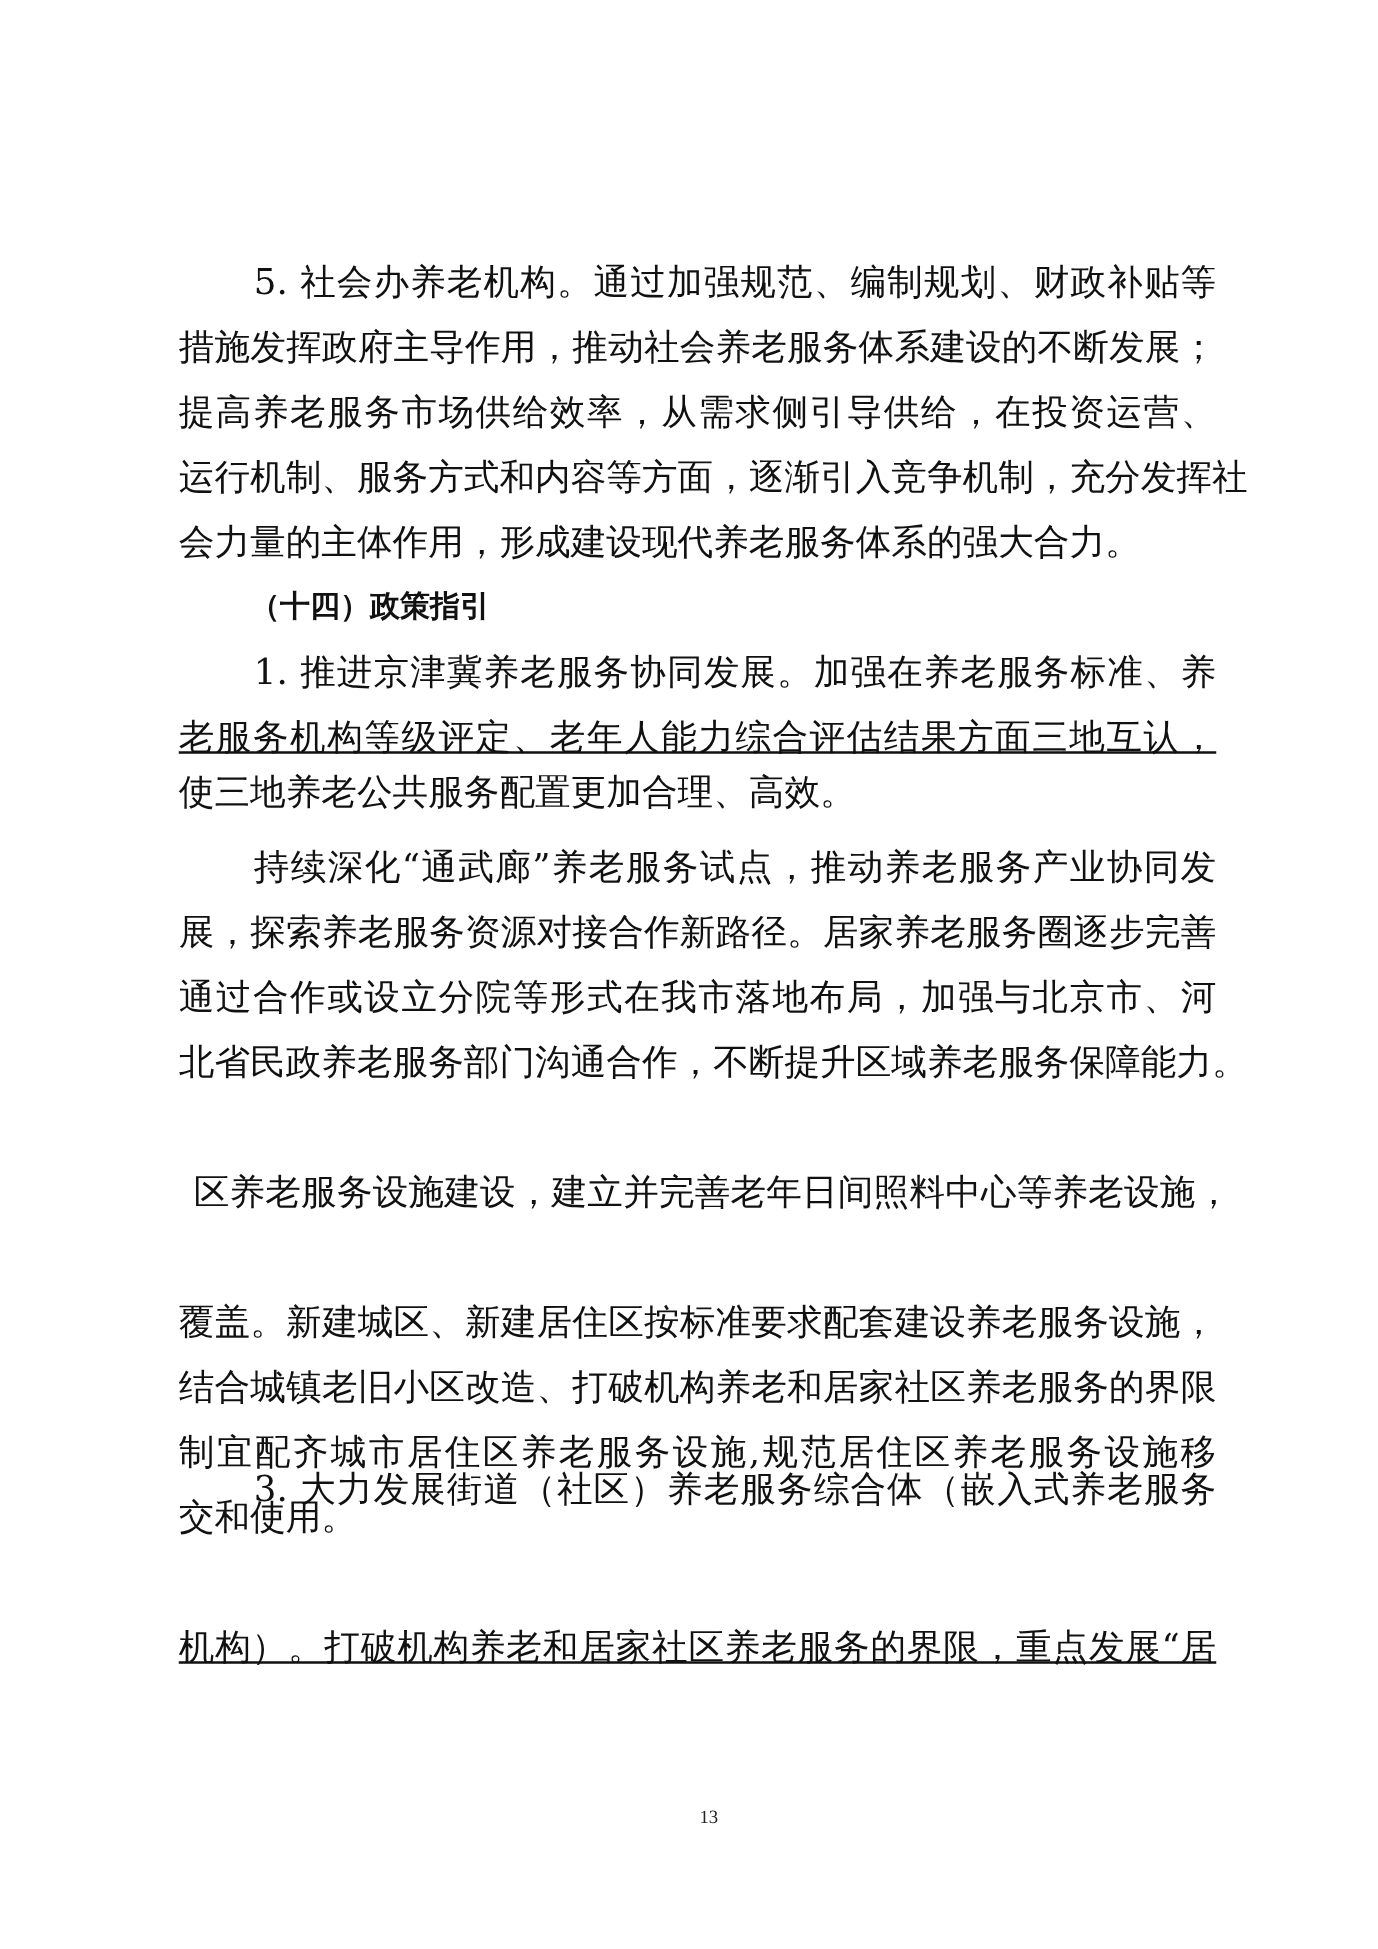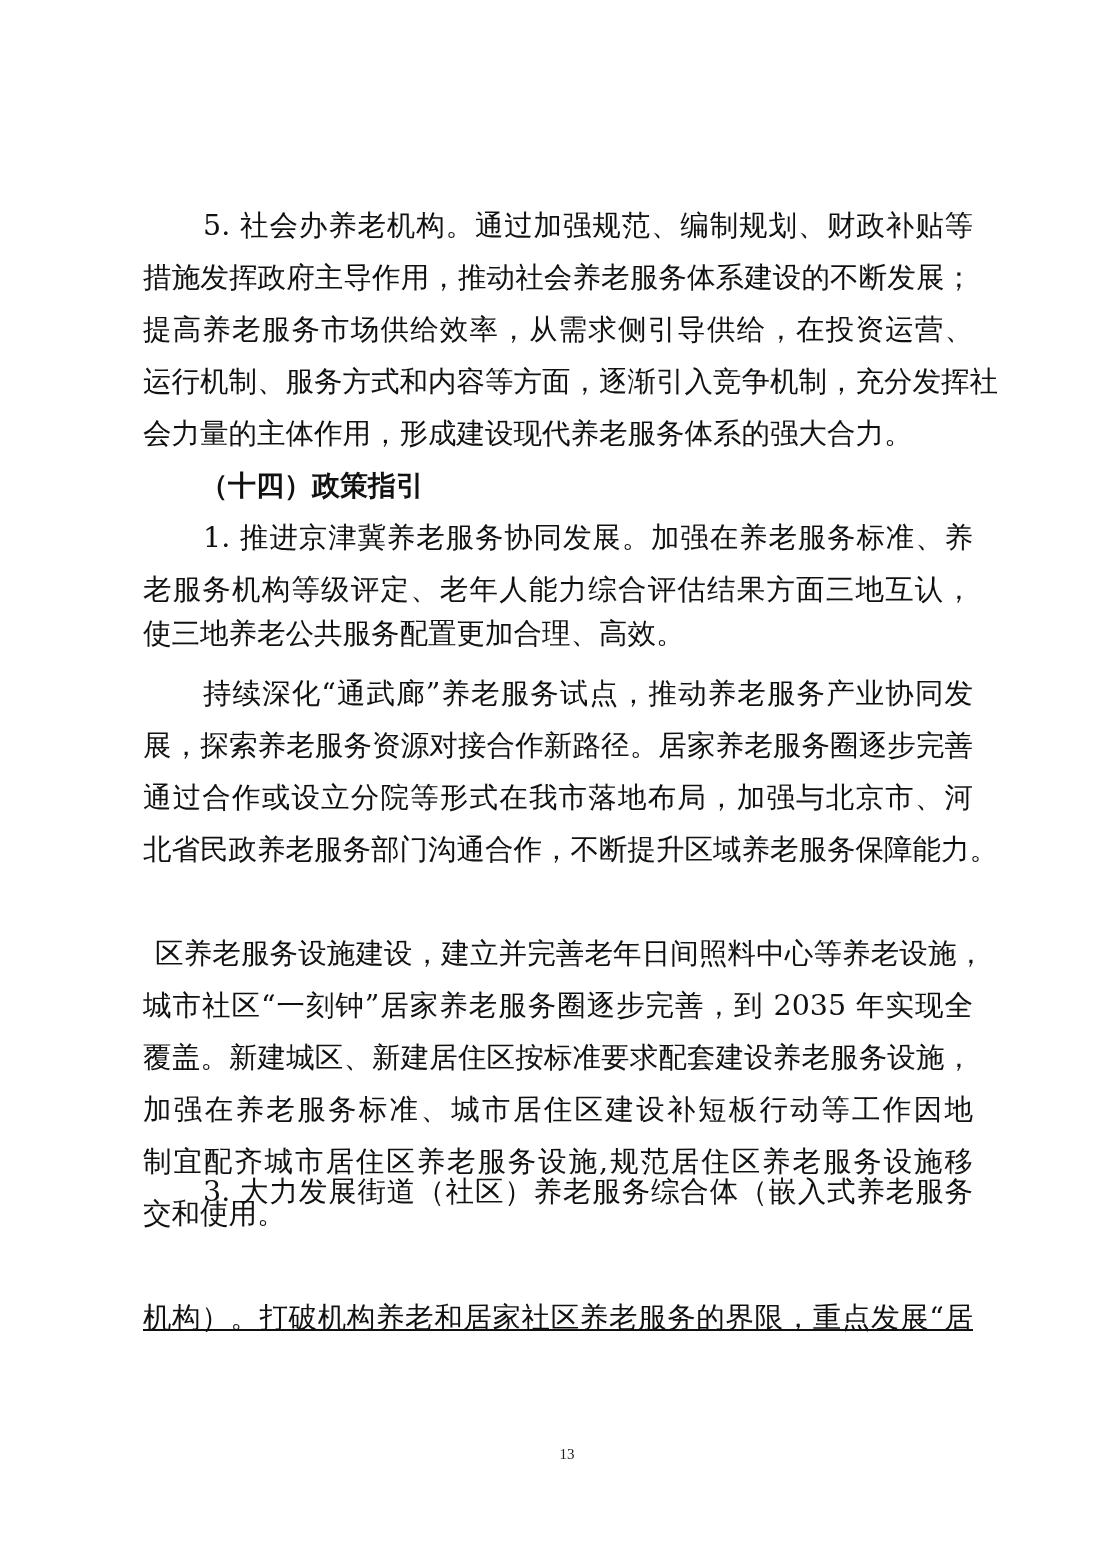--- a/index.html
+++ b/index.html
@@ -41,21 +41,21 @@
     .line.indent {
       left: 203px;
       width: 770px;
     }
     .line.heading {
       font-family: Liberation Serif, serif;
       font-weight: bold;
       left: 200px;
       width: 300px;
       text-align-last: left;
-      font-size: 28px;
+      font-size: 24px;
     }
     .page-number {
       position: absolute;
       top: 1446px;
       left: 0;
       width: 1134px;
       text-align: center;
       font-size: 15px;
       font-family: "Liberation Serif", "DejaVu Serif", serif;
       color: #222;
@@ -67,32 +67,31 @@
 <div class="page">
   <div class="line indent" style="top:200px;">5. 社会办养老机构。通过加强规范、编制规划、财政补贴等</div>
   <div class="line" style="top:252px;">措施发挥政府主导作用，推动社会养老服务体系建设的不断发展；</div>
   <div class="line" style="top:304px;">提高养老服务市场供给效率，从需求侧引导供给，在投资运营、</div>
   <div class="line" style="top:356px;">运行机制、服务方式和内容等方面，逐渐引入竞争机制，充分发挥社</div>
   <div class="line last" style="top:408px;">会力量的主体作用，形成建设现代养老服务体系的强大合力。</div>
 
   <div class="line heading" style="top:460px;">（十四）政策指引</div>
 
   <div class="line indent" style="top:512px;">1. 推进京津冀养老服务协同发展。加强在养老服务标准、养</div>
-  <div class="line" style="top:564px;">老服务机构等级评定、老年人能力综合评估结果方面三地互认，</div>
+  <div class="line" style="top:564px;text-decoration:underline;">老服务机构等级评定、老年人能力综合评估结果方面三地互认，</div>
   <div class="line last" style="top:608px;">使三地养老公共服务配置更加合理、高效。</div>
 
   <div class="line indent" style="top:668px;">持续深化“通武廊”养老服务试点，推动养老服务产业协同发</div>
   <div class="line" style="top:720px;">展，探索养老服务资源对接合作新路径。居家养老服务圈逐步完善</div>
   <div class="line" style="top:772px;">通过合作或设立分院等形式在我市落地布局，加强与北京市、河</div>
   <div class="line" style="top:824px;">北省民政养老服务部门沟通合作，不断提升区域养老服务保障能力。</div>
 
   <div class="line" style="top:928px;margin-left:12px;">区养老服务设施建设，建立并完善老年日间照料中心等养老设施，</div>
-  <div class="line" style="top:980px;">城市社区“一刻钟”居家养老服务圈逐步完善，到 2035 年实现全</div>
   <div class="line" style="top:1032px;">覆盖。新建城区、新建居住区按标准要求配套建设养老服务设施，</div>
-  <div class="line" style="top:1084px;">加强在养老服务标准、城市居住区建设补短板行动等工作因地</div>
+  <div class="line" style="top:1084px;">结合城镇老旧小区改造、打破机构养老和居家社区养老服务的界限</div>
   <div class="line" style="top:1136px;">制宜配齐城市居住区养老服务设施,规范居住区养老服务设施移</div>
   <div class="line last" style="top:1188px;">交和使用。</div>
 
   <div class="line indent" style="top:1166px;">3. 大力发展街道（社区）养老服务综合体（嵌入式养老服务</div>
   <div class="line" style="top:1292px;text-decoration:underline;">机构）。打破机构养老和居家社区养老服务的界限，重点发展“居</div>
 
   <div class="page-number">13</div>
 </div>
 
 </body></html>

